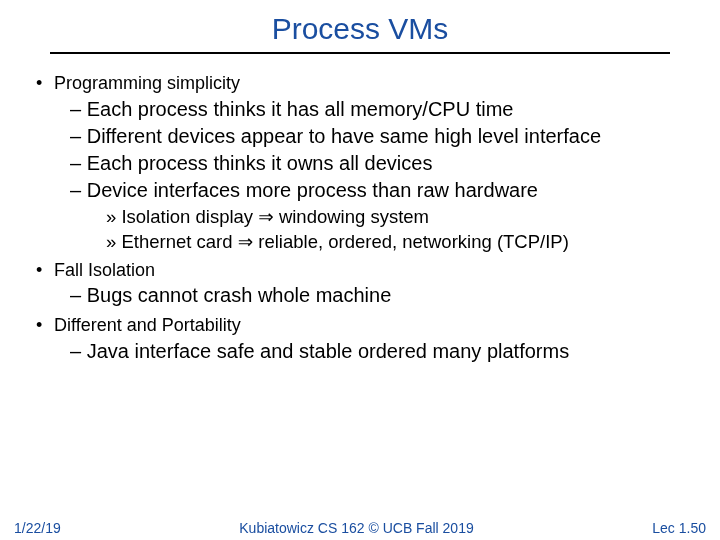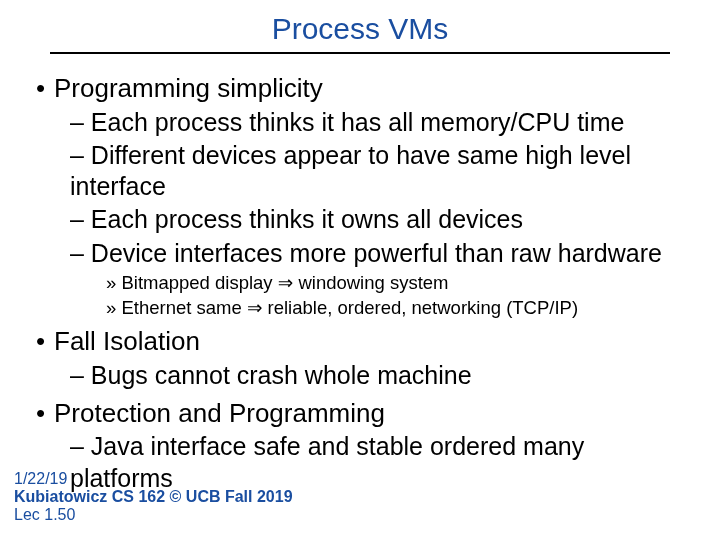--- a/index.html
+++ b/index.html
@@ -29,71 +29,70 @@
     margin: 0 22px 18px 22px;
   }
   .content {
     font-size: 20px;
     line-height: 1.25;
     padding-left: 0;
   }
   .l1 {
     margin: 6px 0 2px 0;
     padding-left: 8px;
-    font-size: 26px;
+    font-size: 18px;
   }
   .l1 .bullet { display:inline-block; width: 18px; }
   .l2 {
     margin: 2px 0 2px 42px;
-    font-size: 25px;
+    font-size: 20px;
   }
   .l3 {
     margin: 2px 0 2px 78px;
     font-size: 18.5px;
   }
   .arrow { font-family: Arial, sans-serif; }
   .footer {
     position: absolute;
-    bottom: 16px;
+    bottom: 4px;
     left: 0;
     right: 0;
     padding: 0 14px;
-    font-size: 16px;
+    font-size: 14px;
     color: #1a4ea0;
     display: flex;
     justify-content: space-between;
     align-items: baseline;
-    flex-direction: column;
   }
   .footer .left { color: #000; color:#1a4ea0;}
-  .footer .center { text-align: left; flex: 1; font-weight: bold; }
+  .footer .center { text-align: center; flex: 1; }
   .footer .right { }
 </style>
 </head>
 <body>
 
 <div class="slide">
 
   <div class="title">Process VMs</div>
   <hr class="title-rule">
 
   <div class="content">
 
     <div class="l1"><span class="bullet">•</span><span>Programming simplicity</span></div>
     <div class="l2">– <span>Each process thinks it has all memory/CPU time</span></div>
     <div class="l2">– <span>Different devices appear to have same high level interface</span></div>
     <div class="l2">– <span>Each process thinks it owns all devices</span></div>
-    <div class="l2">– <span>Device interfaces more powerful than raw hardware</span></div>
-    <div class="l3">» <span>Bitmapped display</span> <span class="arrow">⇒</span> <span>windowing system</span></div>
-    <div class="l3">» <span>Ethernet same</span> <span class="arrow">⇒</span> <span>reliable, ordered, networking (TCP/IP)</span></div>
+    <div class="l2">– <span>Device interfaces more process than raw hardware</span></div>
+    <div class="l3">» <span>Isolation display</span> <span class="arrow">⇒</span> <span>windowing system</span></div>
+    <div class="l3">» <span>Ethernet card</span> <span class="arrow">⇒</span> <span>reliable, ordered, networking (TCP/IP)</span></div>
 
     <div class="l1"><span class="bullet">•</span><span>Fall Isolation</span></div>
     <div class="l2">– <span>Bugs cannot crash whole machine</span></div>
 
-    <div class="l1"><span class="bullet">•</span><span>Protection and Programming</span></div>
+    <div class="l1"><span class="bullet">•</span><span>Different and Portability</span></div>
     <div class="l2">– <span>Java interface safe and stable ordered many platforms</span></div>
 
   </div>
 
   <div class="footer">
     <div class="left">1/22/19</div>
     <div class="center">Kubiatowicz CS 162 © UCB Fall 2019</div>
     <div class="right">Lec 1.50</div>
   </div>
 

